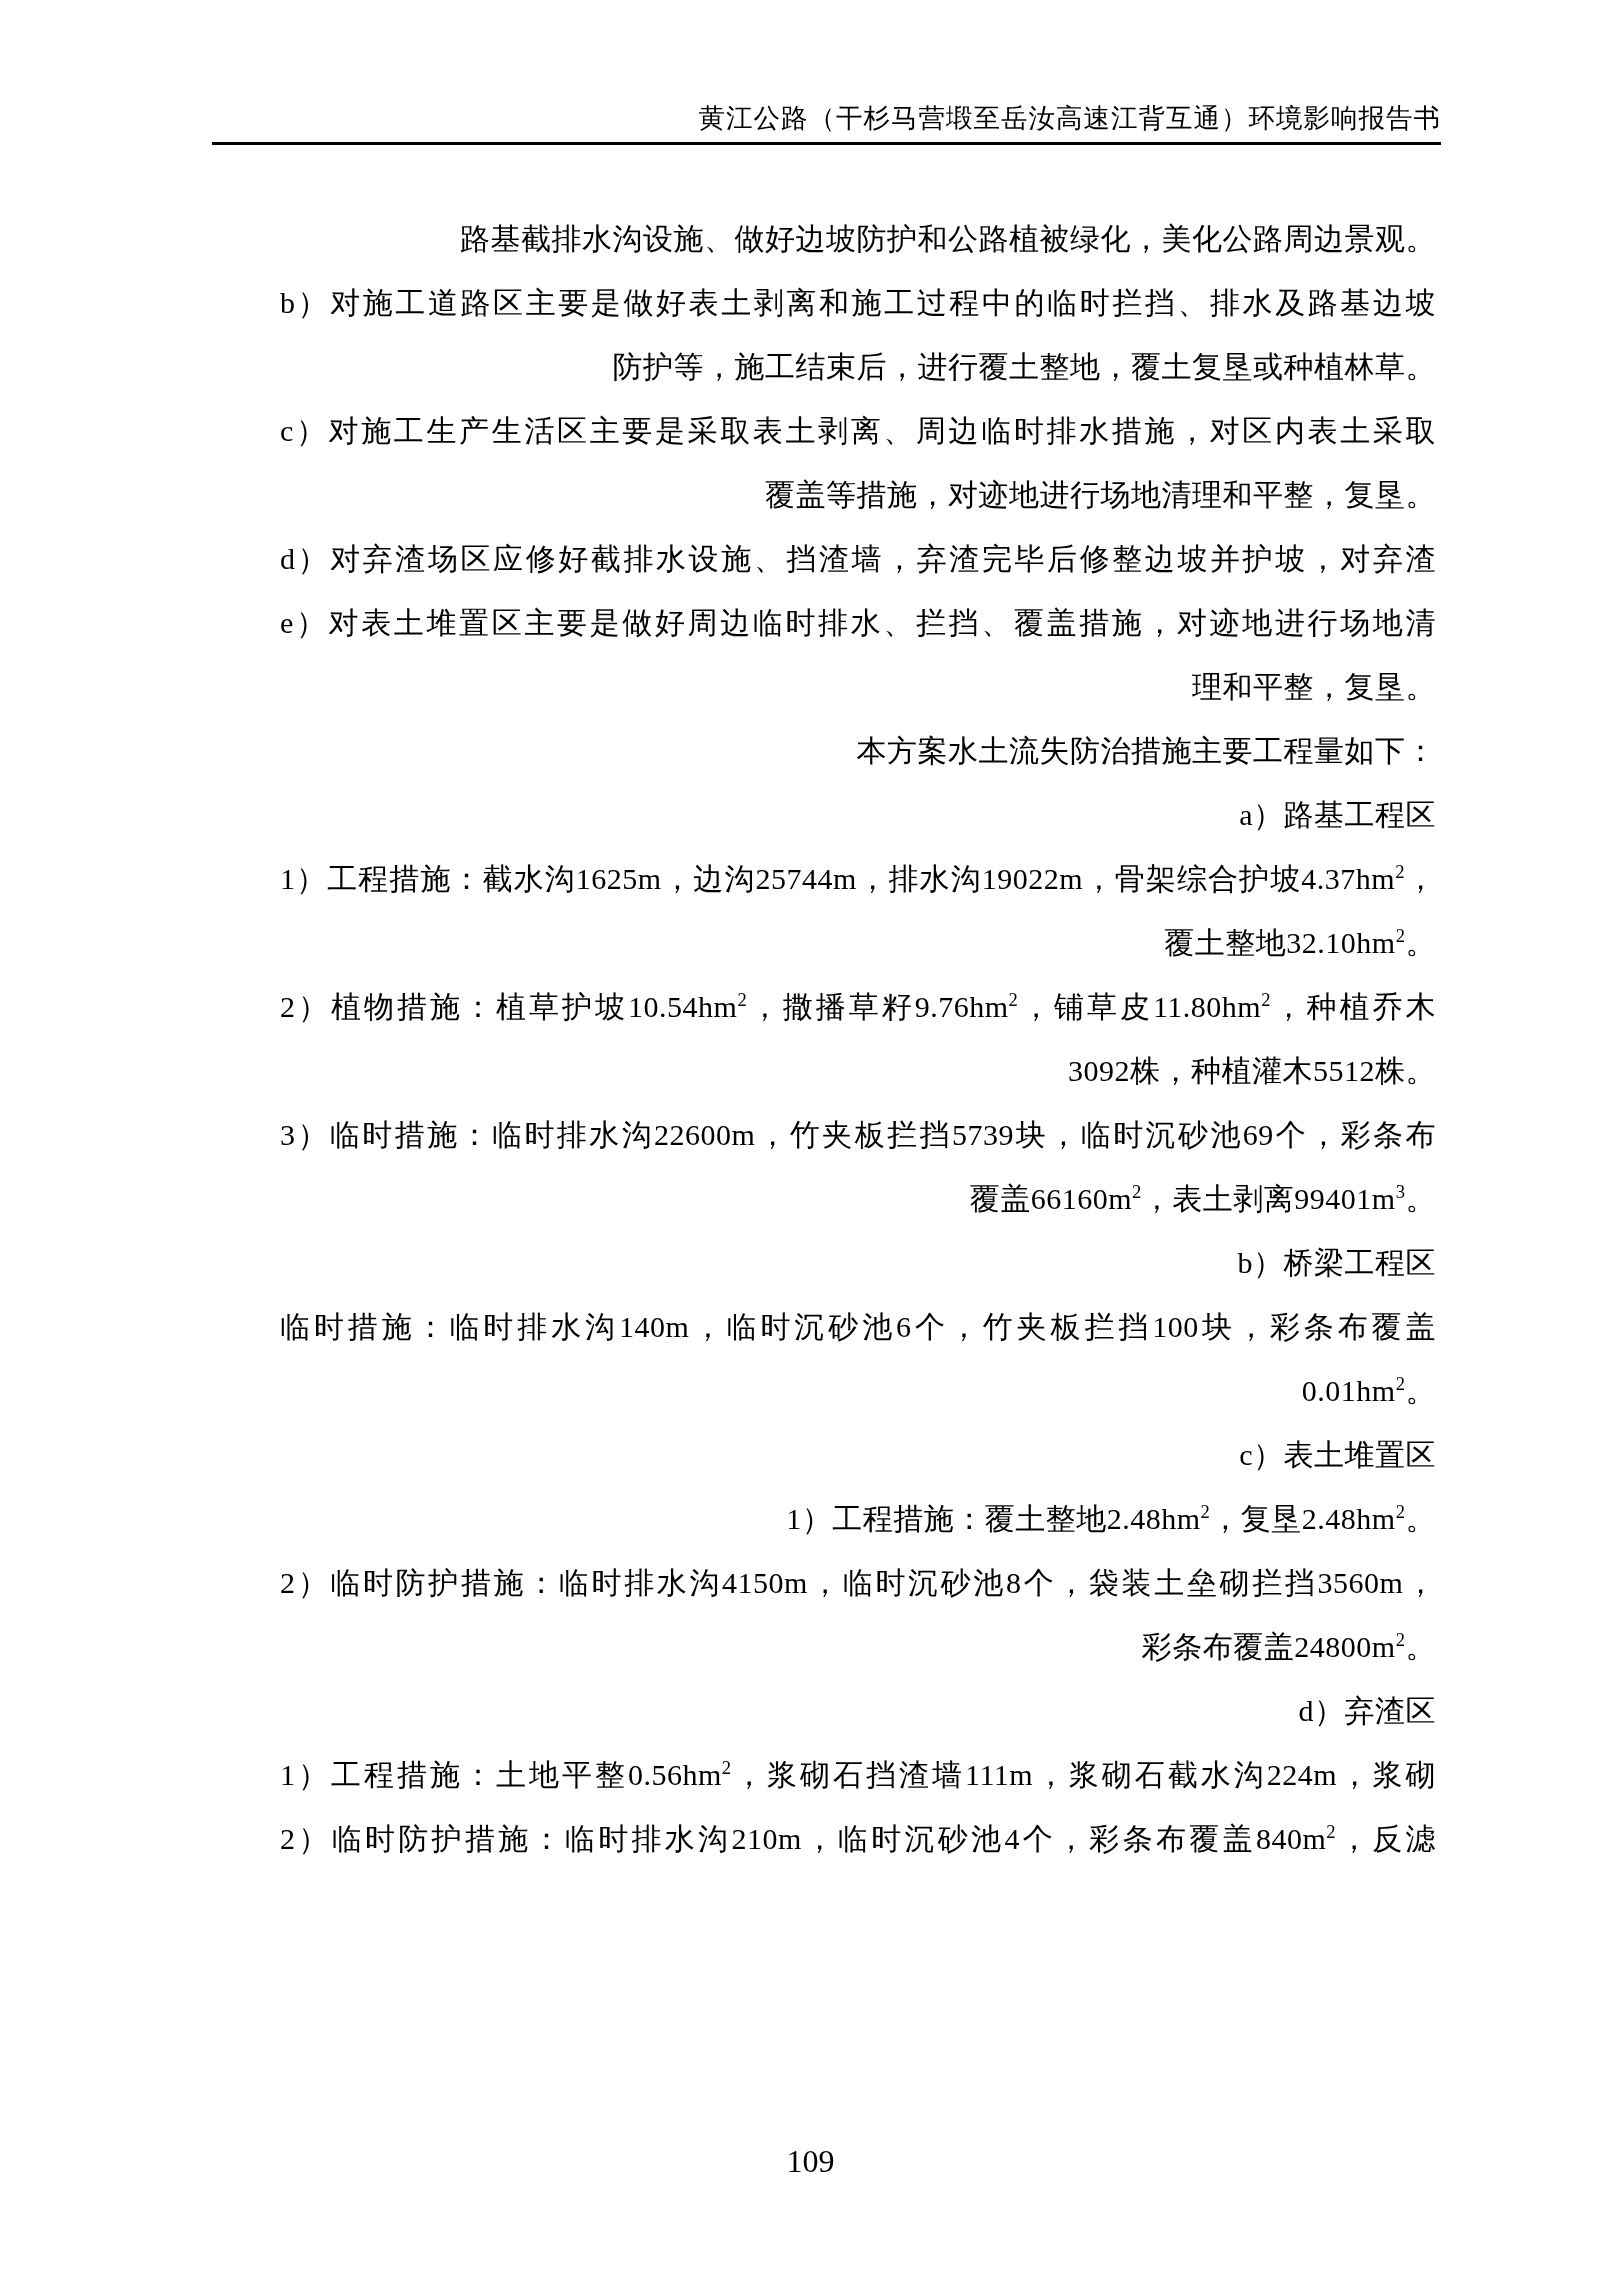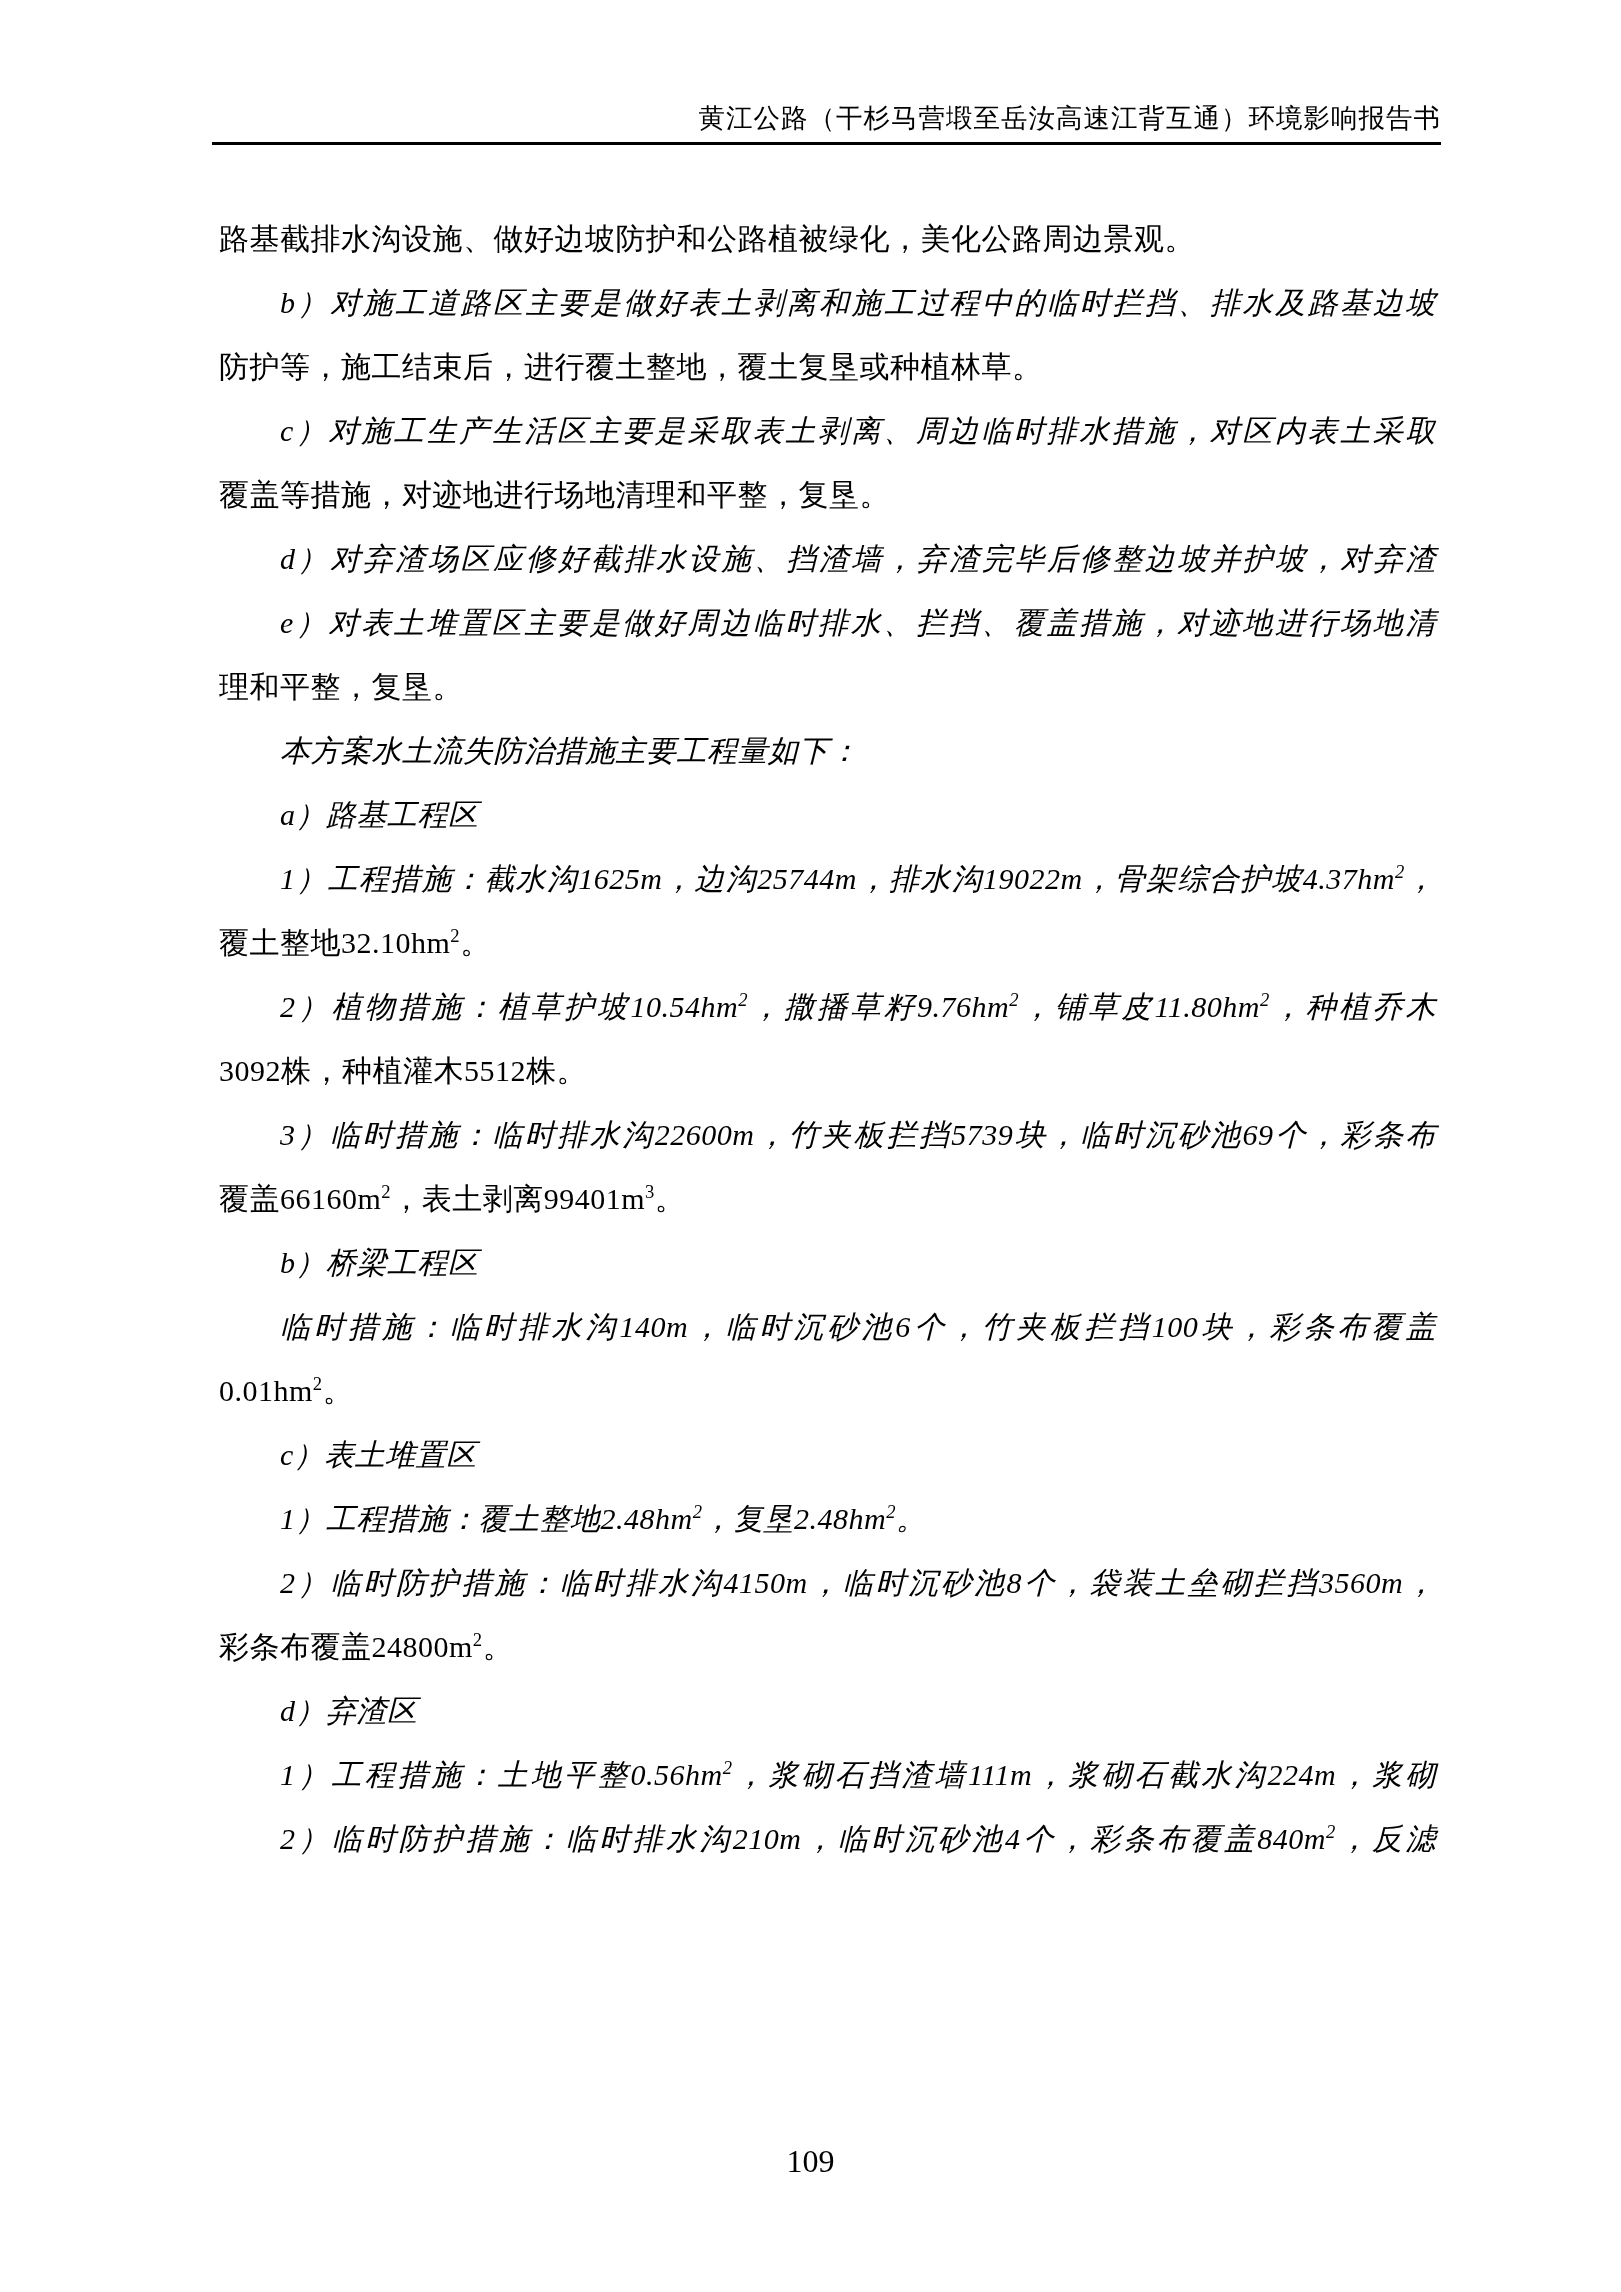--- a/index.html
+++ b/index.html
@@ -29,30 +29,30 @@
     position: absolute;
     left: 219px;
     top: 207px;
     width: 1217px;
   }
   .line {
     height: 64px;
     line-height: 64px;
     font-size: 30px;
     letter-spacing: 0.5px;
-    text-align: left;
+    text-align: right;
     white-space: nowrap;
   }
   .line.fill {
     white-space: normal;
     text-align: justify;
     text-align-last: justify;
     text-justify: inter-character;
   }
-  .line.indent { text-indent: 61px; font-style: italic; }
+  .line.indent { text-indent: 61px; }
   .line sup {
     font-size: 0.62em;
     line-height: 0;
     vertical-align: super;
   }
   .footer {
     position: absolute;
     left: 0;
     top: 2143px;
     width: 1621px;

